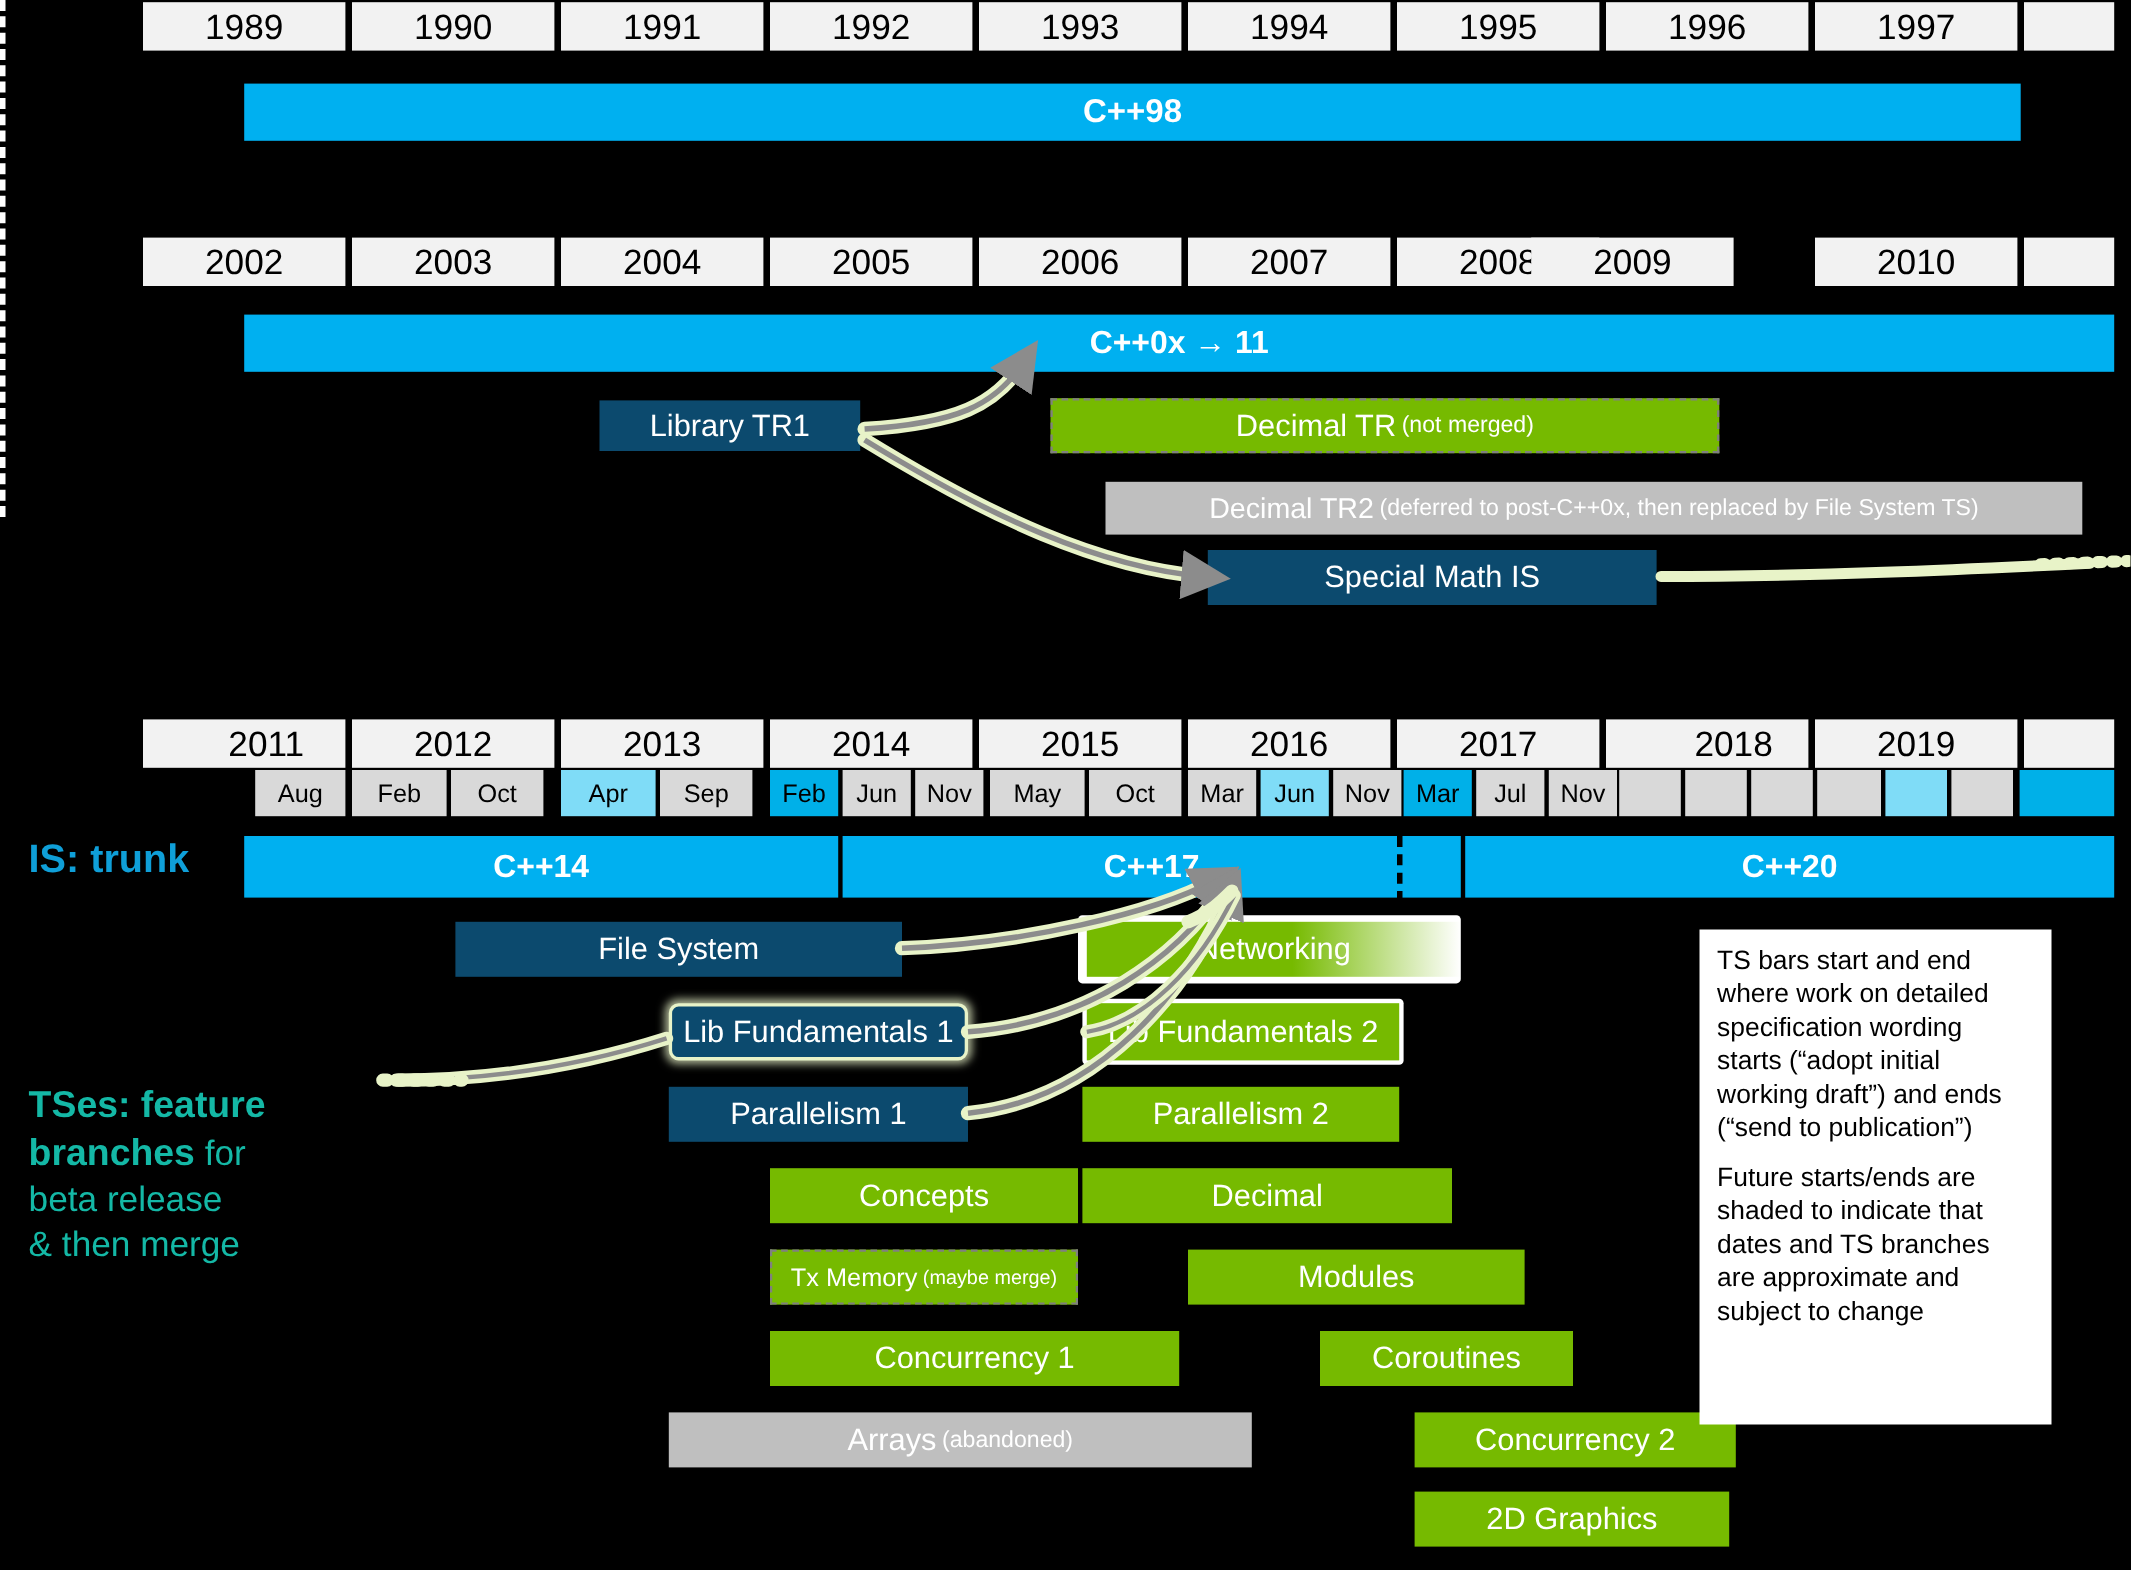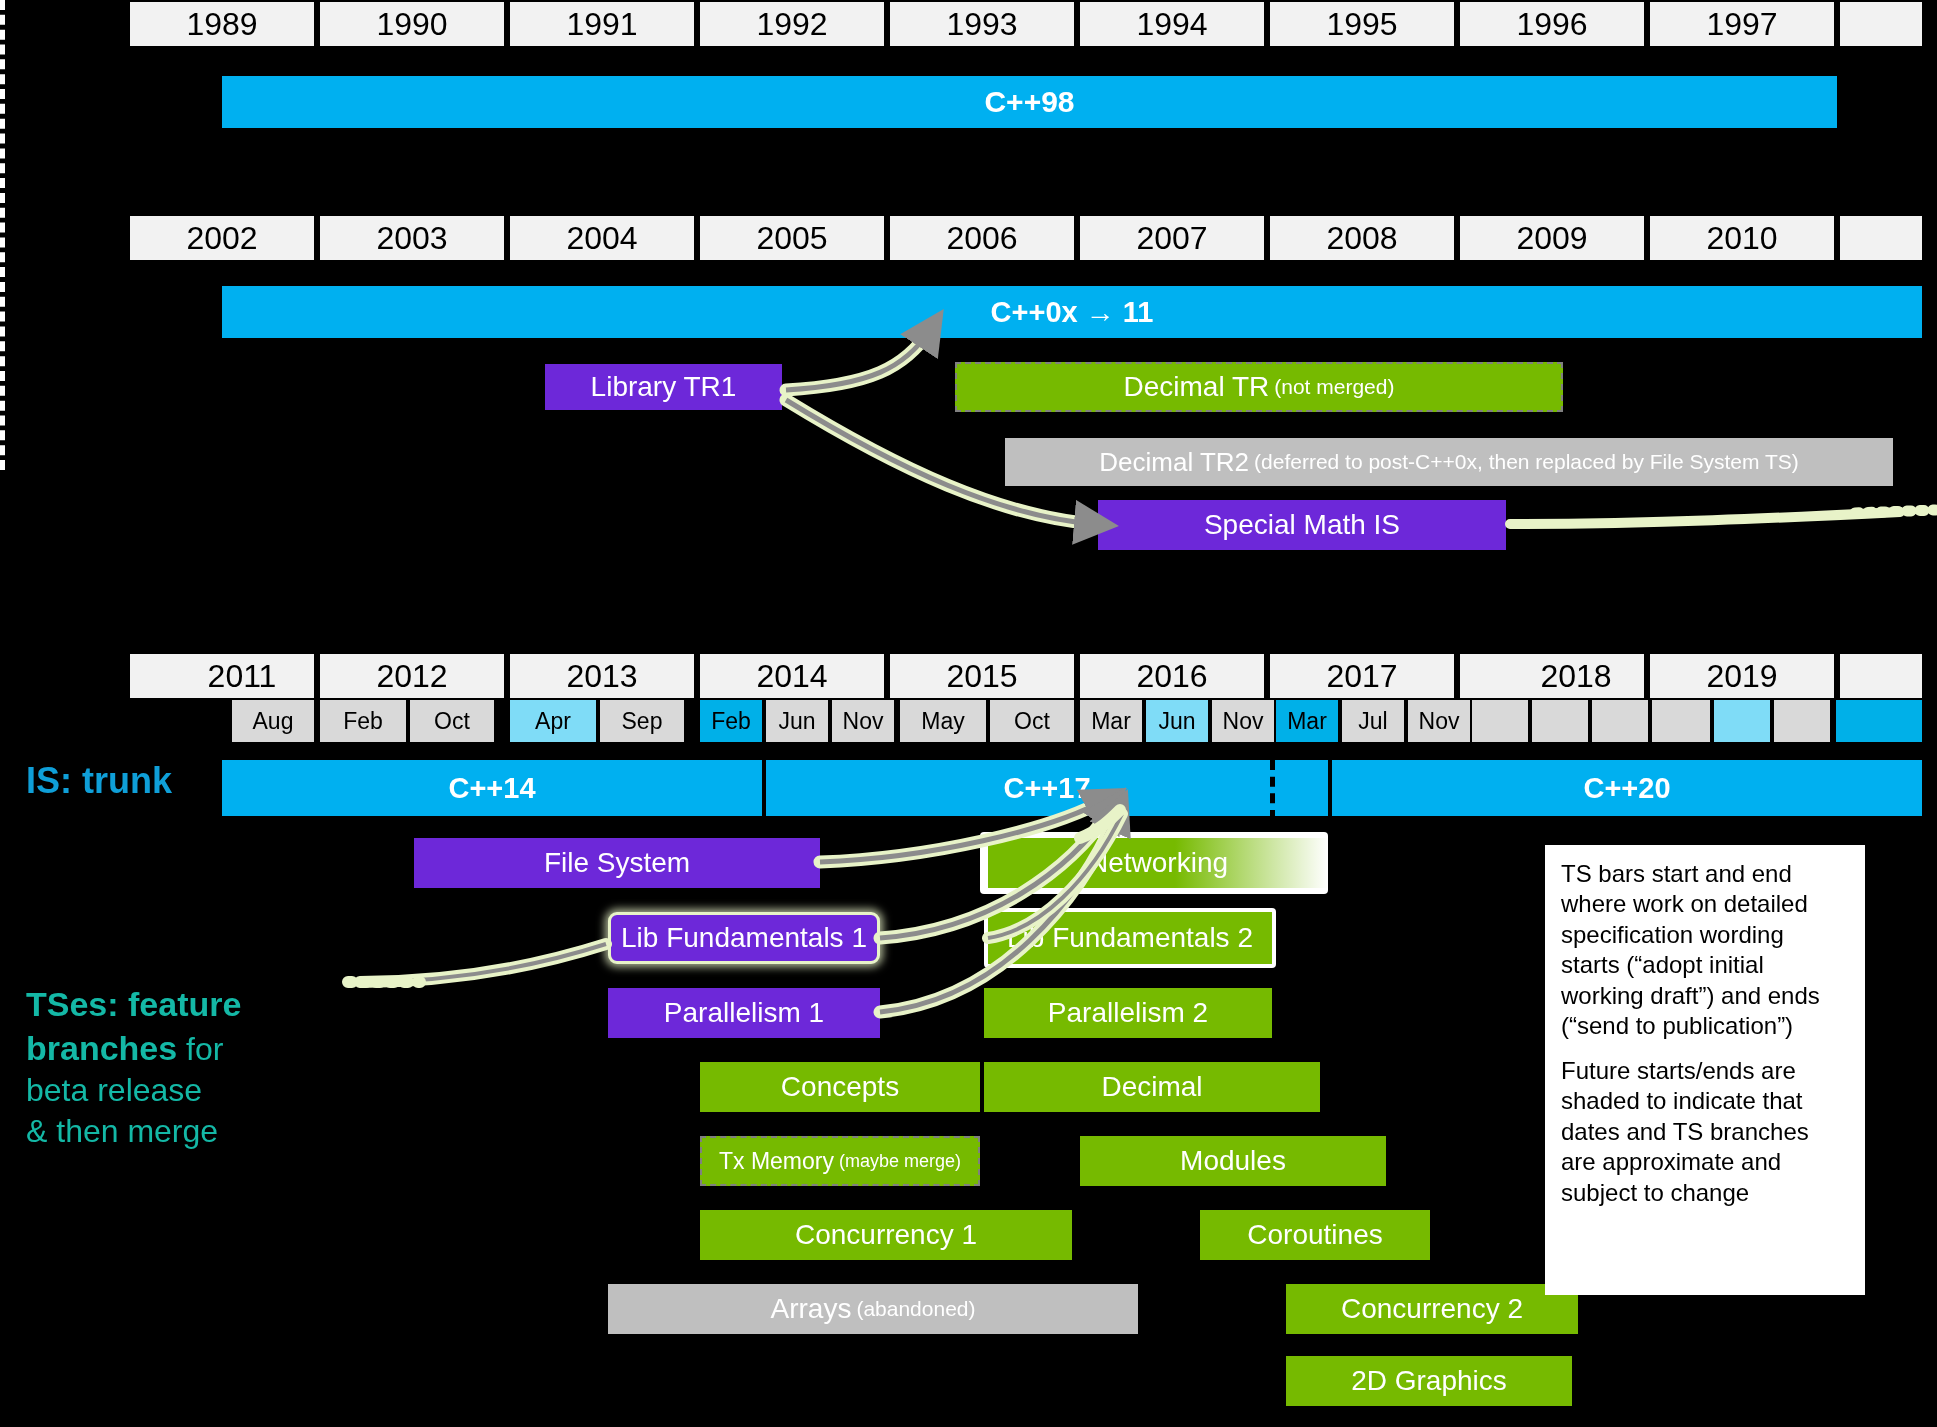--- a/index.html
+++ b/index.html
@@ -50,21 +50,21 @@
 
   
   .bar {
     position: absolute;
     display: flex; align-items: center; justify-content: center;
     color: #fff;
     font-size: 28px;
     white-space: nowrap;
   }
   .bar .small { font-size: 21px; margin-left: 5px; }
-  .bar.green-dark { background: #6d28d9; }
+  .bar.green-dark { background: #0c4a6e; }
   .bar.green { background: #76ba00; }
   .bar.gray { background: #bfbfbf; }
   .bar.dashed { border: 2px dashed #808080; }
   .bar.glowbox {
     border: 3px solid #e8f3c8;
     border-radius: 9px;
     box-shadow: 0 0 8px 3px rgba(232,243,200,.75);
   }
   .bar.fade-right {
     background: linear-gradient(to right, #76ba00 0%, #76ba00 55%, rgba(118,186,0,0) 100%);
@@ -134,21 +134,21 @@
   <div class="isbar c98" style="left:222px;top:76px;width:1615px;height:52px;">C++98</div>
 
   <div>
     <div class="yearcell" style="left:130px;top:216px;width:184px;height:44px;">2002</div>
     <div class="yearcell" style="left:320px;top:216px;width:184px;height:44px;">2003</div>
     <div class="yearcell" style="left:510px;top:216px;width:184px;height:44px;">2004</div>
     <div class="yearcell" style="left:700px;top:216px;width:184px;height:44px;">2005</div>
     <div class="yearcell" style="left:890px;top:216px;width:184px;height:44px;">2006</div>
     <div class="yearcell" style="left:1080px;top:216px;width:184px;height:44px;">2007</div>
     <div class="yearcell" style="left:1270px;top:216px;width:184px;height:44px;">2008</div>
-    <div class="yearcell" style="left:1460px;top:216px;width:184px;height:44px;">2009</div>
+    <div class="yearcell" style="left:1392px;top:216px;width:184px;height:44px;">2009</div>
     <div class="yearcell" style="left:1650px;top:216px;width:184px;height:44px;">2010</div>
     <div class="yearcell empty" style="left:1840px;top:216px;width:82px;height:44px;"></div>
   </div>
 
   <div class="isbar" style="left:222px;top:286px;width:1700px;height:52px;">C++0x → 11</div>
 
   <div class="bar green-dark" style="left:545px;top:364px;width:237px;height:46px;">
     <span>Library TR1</span>
   </div>
 

